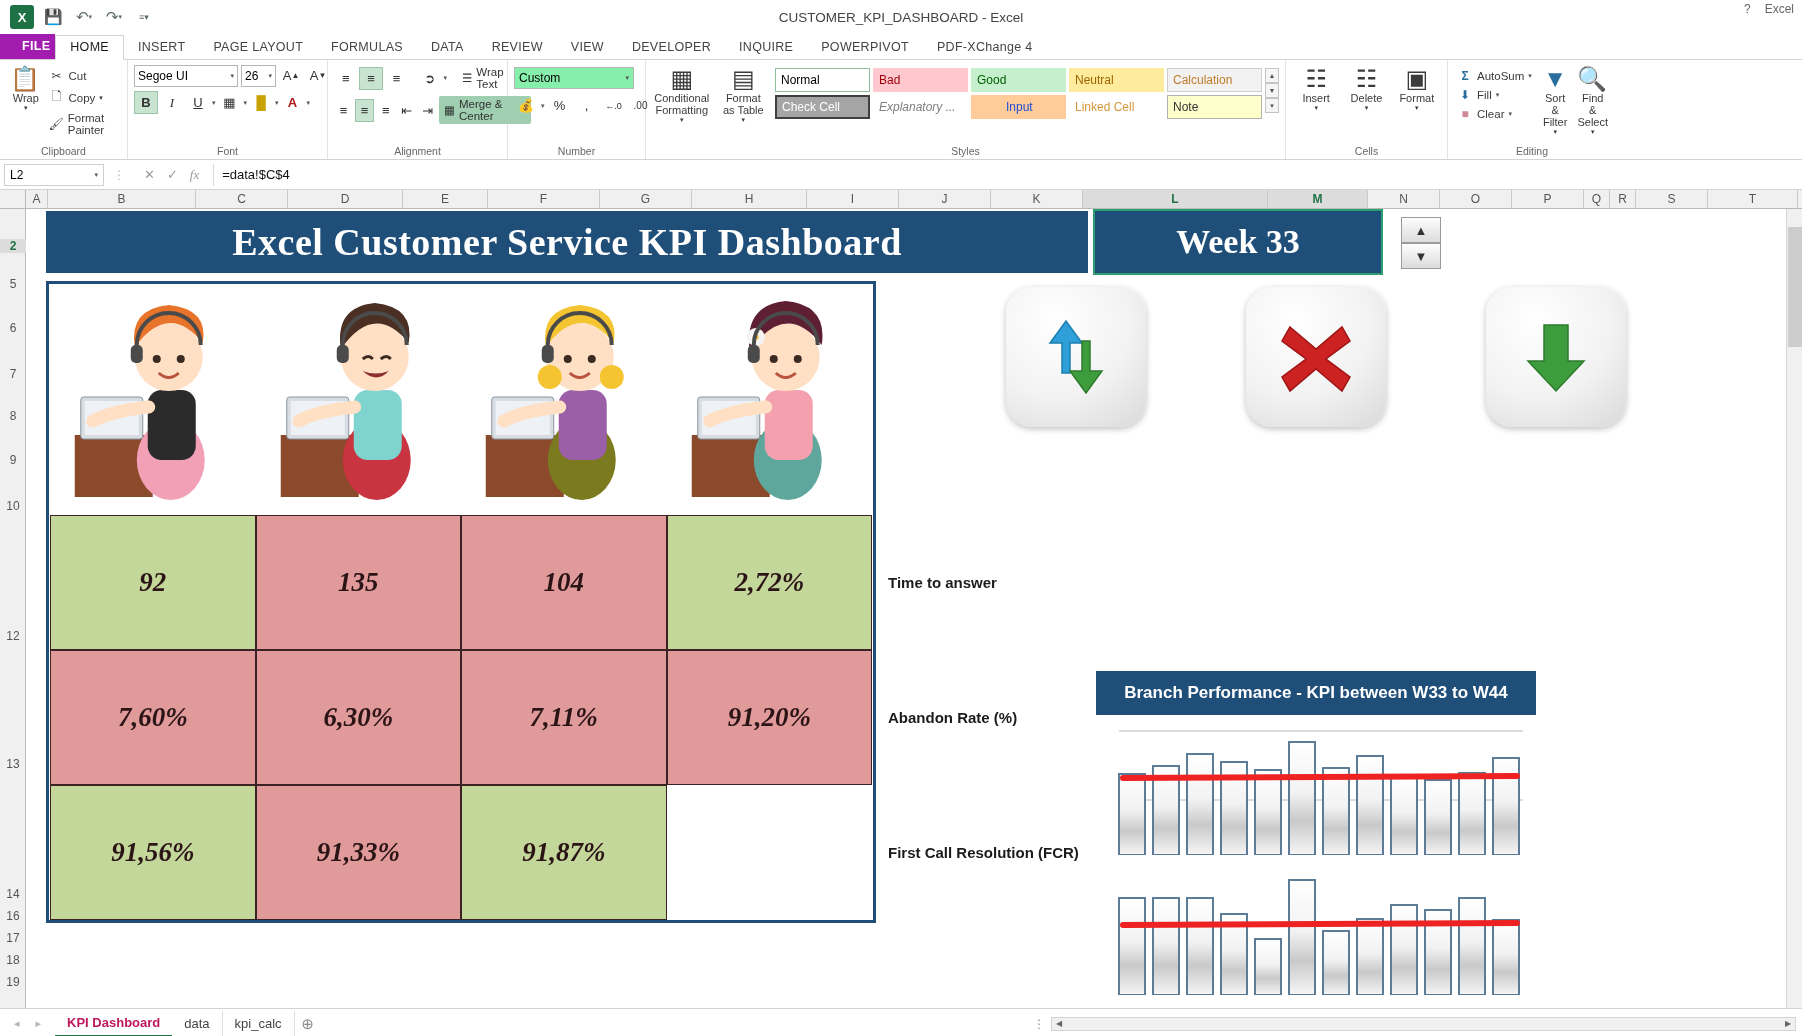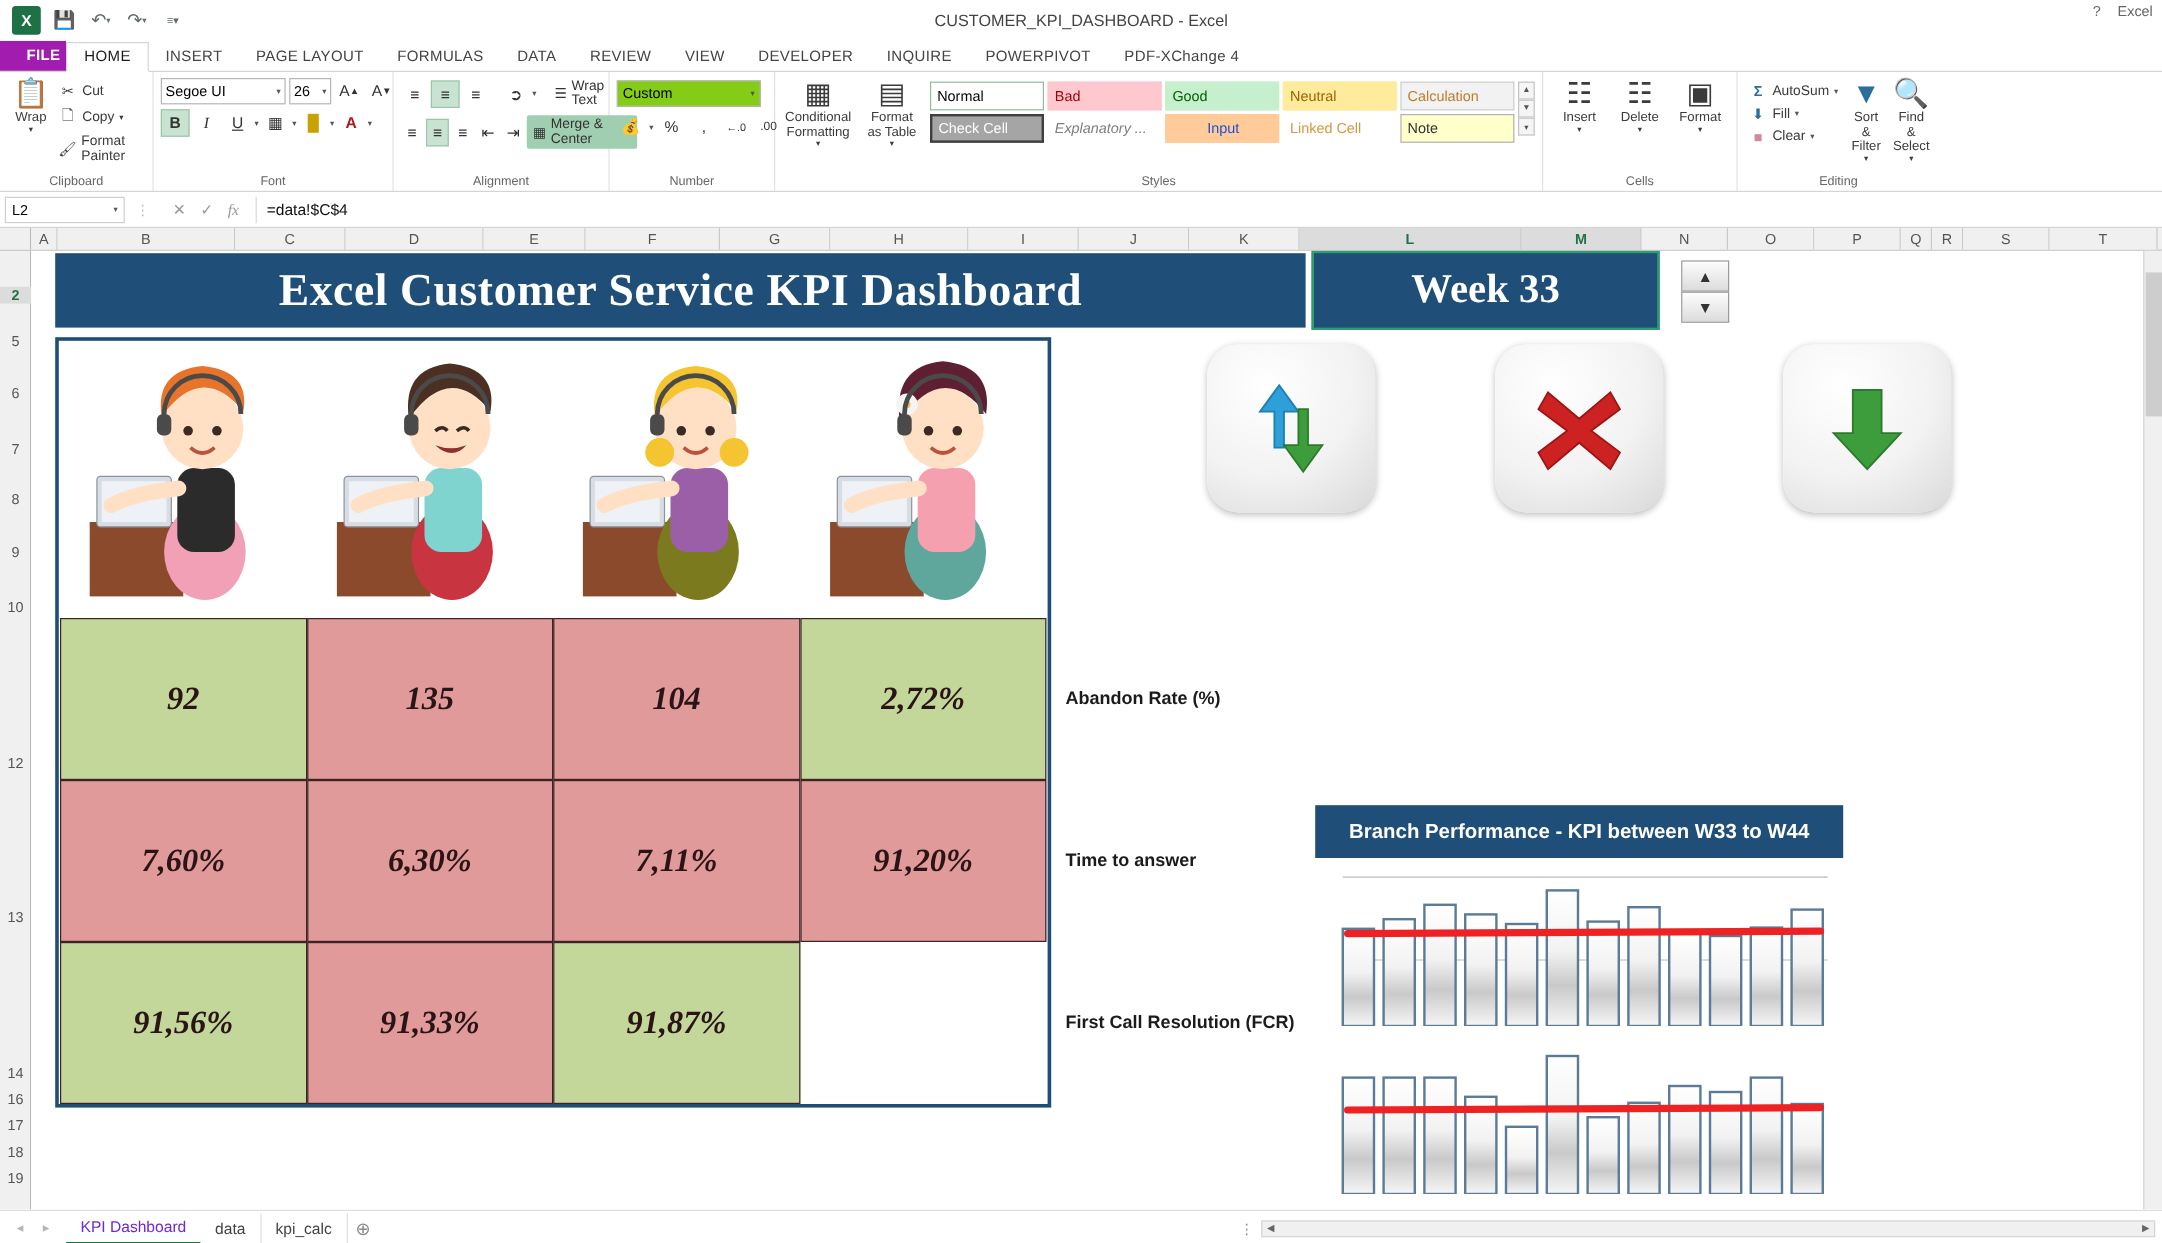--- a/index.html
+++ b/index.html
@@ -73,21 +73,21 @@
     font-size: 13px; color: #333; cursor: default; }
   .tbtn.on { background: #c9e3d1; border: 1px solid #9cc6a9; }
 
   .align-grid { display: flex; flex-direction: column; gap: 4px; }
   .align-row { display: flex; gap: 2px; align-items: center; }
   .wrapbtn, .mergebtn { display: flex; align-items: center; gap: 4px; font-size: 11.5px;
     color: #333; padding: 2px 5px; cursor: default; }
   .mergebtn { background: #9fcfb0; border-radius: 2px; }
 
   .numfmt-sel { width: 120px; height: 22px; border: 1px solid #b6b6b6; font-size: 12px;
-    padding: 4px 4px; display:flex; align-items:center; justify-content: space-between; background: #84cc16;}
+    padding: 4px 4px; display:flex; align-items:center; justify-content: space-between; background: #86efac;}
   .num-row { display: flex; gap: 3px; align-items: center; margin-top: 5px; }
 
   .styles-grid { display: grid; grid-template-columns: repeat(5, 95px);
     grid-template-rows: 24px 24px; gap: 3px; }
   .stylecell { font-size: 12px; padding: 3px 5px; border: 1px solid #cfcfcf;
     overflow: hidden; white-space: nowrap; cursor: default; display:flex; align-items:center;}
   .sc-normal { background: #fff; border: 1px solid #8fbc9d; }
   .sc-bad { background: #ffc7ce; color: #9c0006; border-color:#ffc7ce;}
   .sc-good { background: #c6efce; color: #006100; border-color:#c6efce;}
   .sc-neutral { background: #ffeb9c; color: #9c6500; border-color:#ffeb9c;}
@@ -182,21 +182,21 @@
   .vscroll { position: absolute; right: 0; top: 19px; width: 16px; bottom: 0; background: #f0f0f0;
     border-left: 1px solid #d4d4d4; }
   .vsthumb { position: absolute; top: 18px; left: 1px; width: 14px; height: 120px; background: #cdcdcd; }
 
   
   .tabbar { height: 30px; background: #fff; display: flex; align-items: center;
     border-top: 1px solid #d4d4d4; }
   .navarrows { display: flex; gap: 16px; padding: 0 14px; color: #b5b5b5; font-size: 11px; }
   .stab { font-size: 13px; padding: 5px 12px; color: #444; cursor: default;
     border-right: 1px solid #e0e0e0; }
-  .stab.active { color: #6d28d9; font-weight: normal; border-bottom: 3px solid #217346;
+  .stab.active { color: #be185d; font-weight: bold; border-bottom: 3px solid #217346;
      border-right: none; background: #fff; }
   .addsheet { width: 26px; text-align: center; color: #8a8a8a; font-size: 15px; }
   .tab-right { margin-left: auto; display: flex; align-items: center; gap: 6px; padding-right: 6px; }
   .hscroll { width: 745px; height: 14px; background: #f0f0f0; border: 1px solid #d4d4d4;
     display: flex; align-items: center; }
   .hsarrow { width: 14px; text-align: center; font-size: 8px; color: #666; }
 </style>
 </head>
 <body>
 
@@ -608,22 +608,22 @@
           <div class="kpi-cell kpi-red">7,60%</div>
           <div class="kpi-cell kpi-red">6,30%</div>
           <div class="kpi-cell kpi-red">7,11%</div>
           <div class="kpi-cell kpi-red">91,20%</div>
           <div class="kpi-cell kpi-green">91,56%</div>
           <div class="kpi-cell kpi-red">91,33%</div>
           <div class="kpi-cell kpi-green">91,87%</div>
         </div>
 
         <div class="kpi-labels">
+          <div class="kpi-label">Time to answer</div>
           <div class="kpi-label">Abandon Rate (%)</div>
-          <div class="kpi-label">Time to answer</div>
           <div class="kpi-label">First Call Resolution (FCR)</div>
         </div>
 
         <div class="panel-right"></div>
 
         <div class="status-icons">
           <div class="sicon">
             <svg width="88" height="88" viewBox="0 0 88 88">
               <path d="M30 60 L30 30 L18 30 L34 8 L50 30 L38 30 L38 60 Z" fill="#2e9fd8" stroke="#1b7fb0" stroke-width="1.5"></path>
               <path d="M50 28 L50 58 L38 58 L54 80 L70 58 L58 58 L58 28 Z" fill="#3d9d3d" stroke="#2c7a2c" stroke-width="1.5"></path>

